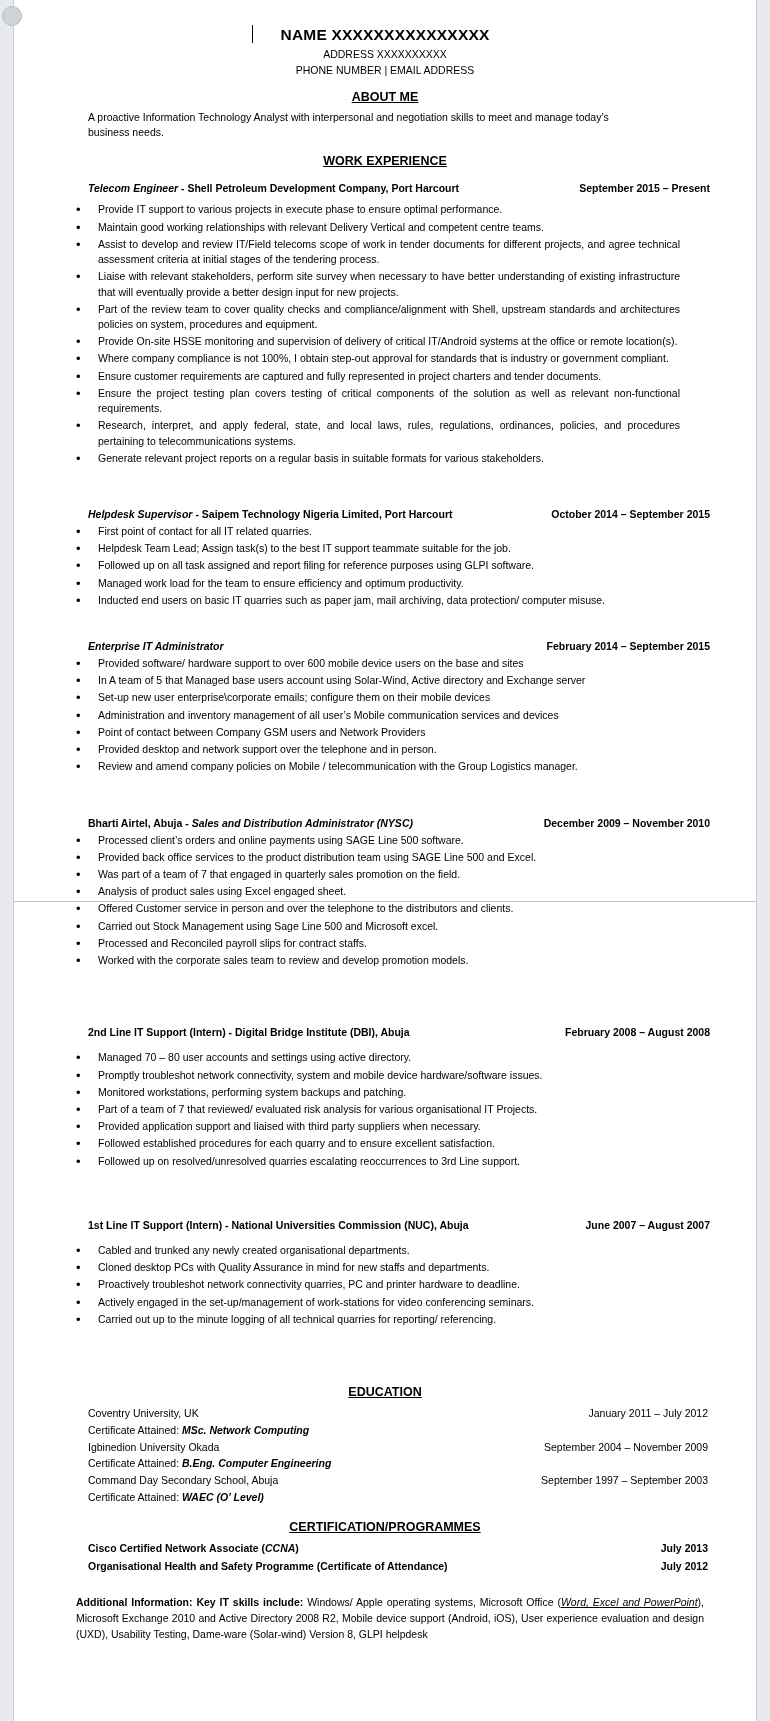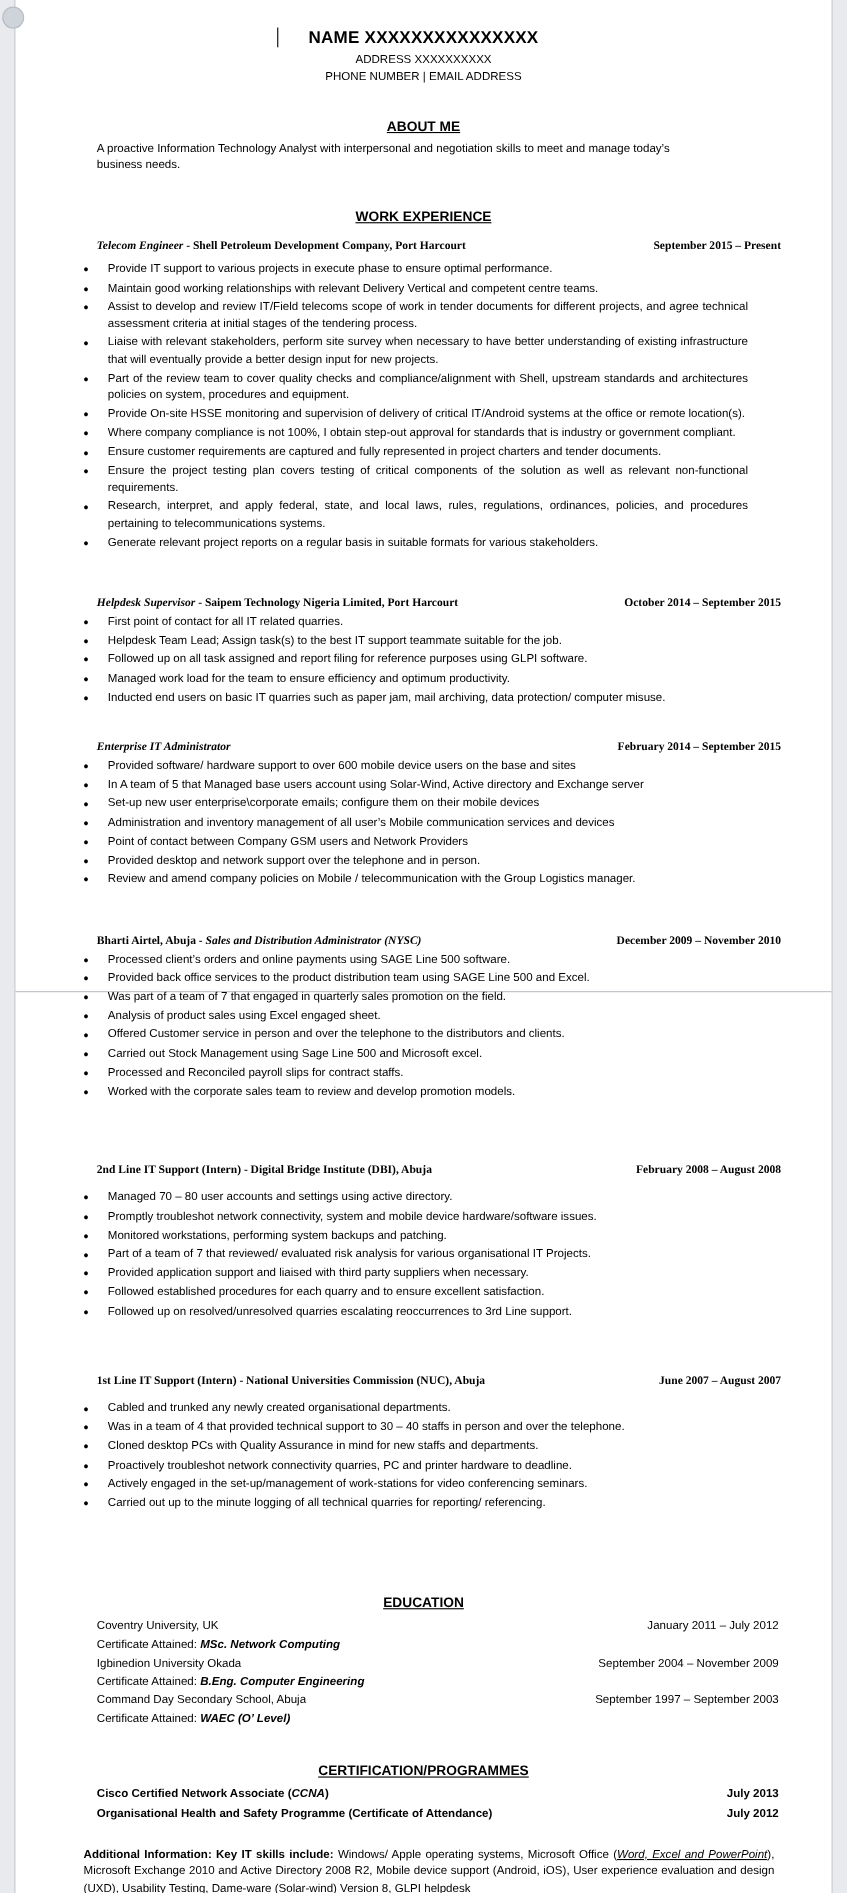--- a/index.html
+++ b/index.html
@@ -72,35 +72,34 @@
   .addr, .phone {
     text-align: center;
     font-size: 10.5px;
     margin-top: 4px;
   }
   h2.section {
     text-align: center;
     font-size: 12.5px;
     font-weight: bold;
     text-decoration: underline;
-    margin: 32px 0 6px 0;
+    margin: 14px 0 6px 0;
   }
   .about-text {
     font-size: 10.5px;
     line-height: 1.45;
     margin: 0 0 0 28px;
     padding-right: 100px;
   }
   .job-head {
     display: flex;
     justify-content: space-between;
     align-items: baseline;
     font-size: 10.5px;
     margin-top: 14px;
-    font-family: Liberation Serif, serif;
   }
   .job-head .left {
     font-weight: bold;
   }
   .job-head .left .role {
     font-style: italic;
   }
   .job-head .date {
     font-weight: bold;
     white-space: nowrap;
@@ -285,21 +284,20 @@
   <div class="spacer-sm"></div>
 
   <div class="job-head" style="padding-left:28px;">
     <div class="left">
       <span>1st Line IT Support (Intern) - National Universities Commission (NUC), Abuja</span>
     </div>
     <div class="date">June  2007  –  August  2007</div>
   </div>
   <ul class="bullets" style="margin-top:12px;">
     <li>Cabled and trunked any newly created organisational departments.</li>
-    <li>Was in a team of 4 that provided technical support to 30 – 40 staffs in person and over the telephone.</li>
     <li>Cloned desktop PCs with Quality Assurance in mind for new staffs and departments.</li>
     <li>Proactively troubleshot network connectivity quarries, PC and printer hardware to deadline.</li>
     <li>Actively engaged in the set-up/management of work-stations for video conferencing seminars.</li>
     <li>Carried out up to the minute logging of all technical quarries for reporting/ referencing.</li>
   </ul>
 
   <div class="spacer-lg"></div>
   <div class="spacer-md"></div>
 
   <h2 class="section">EDUCATION</h2>

